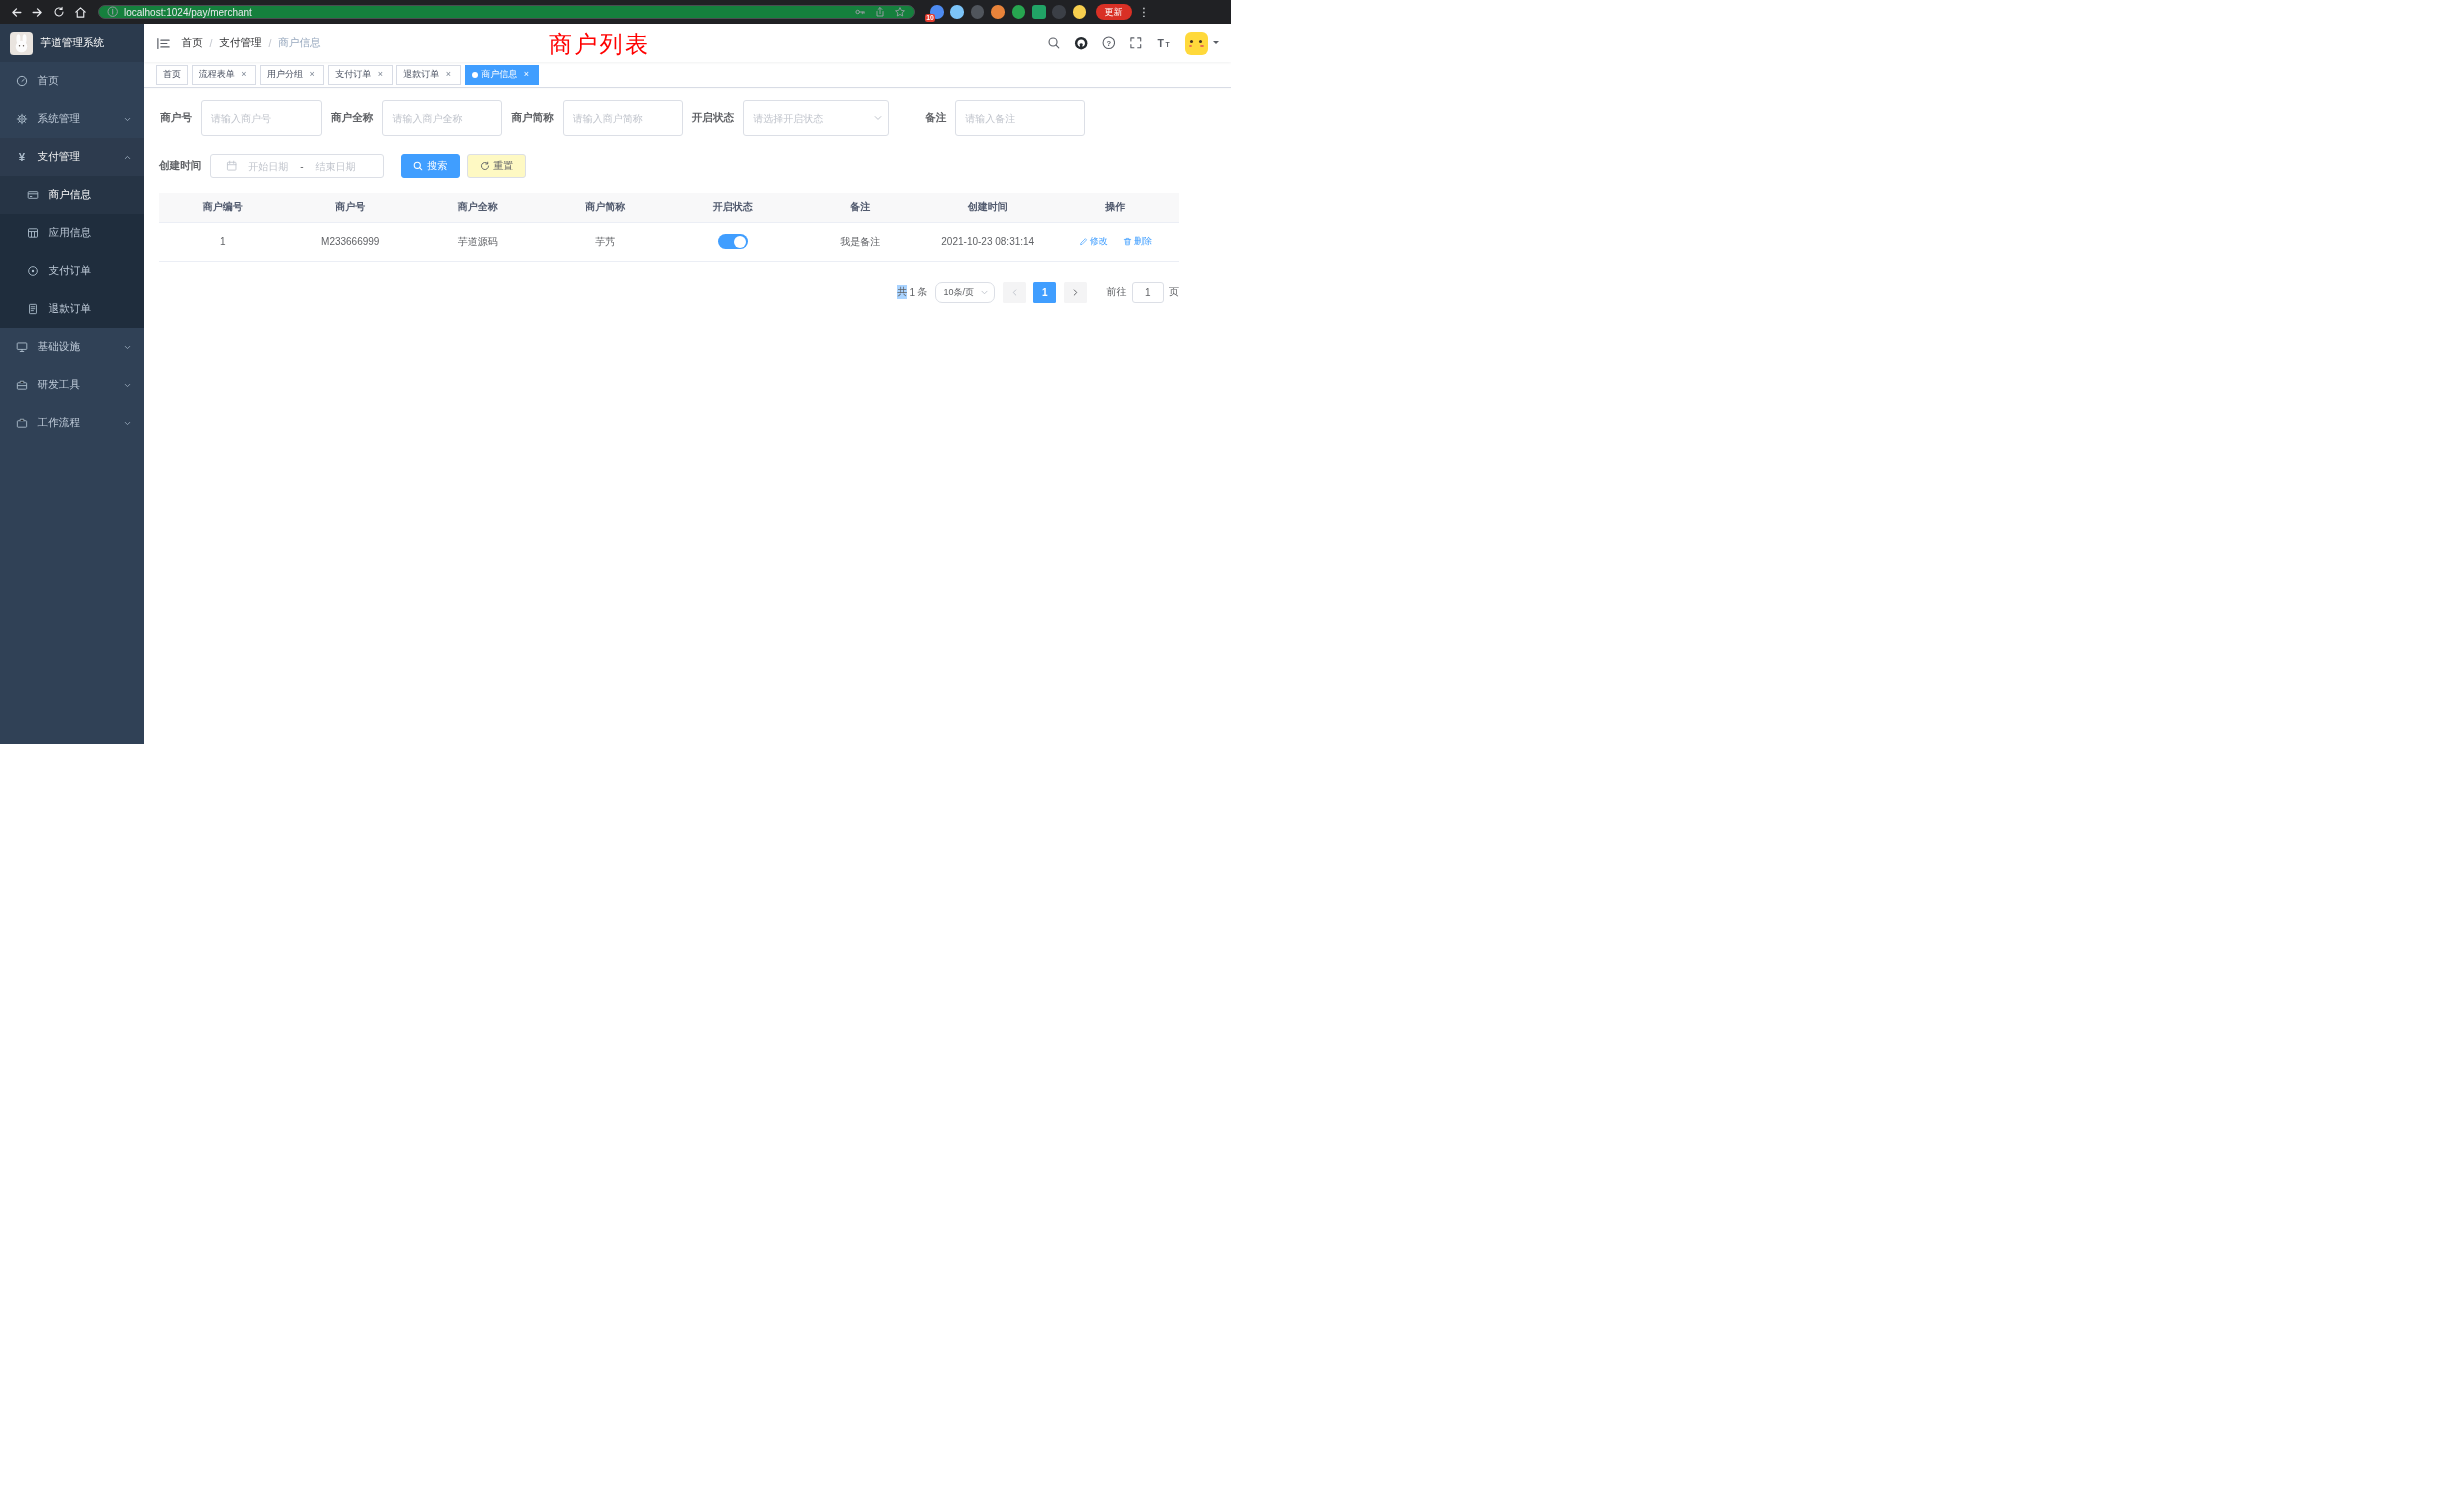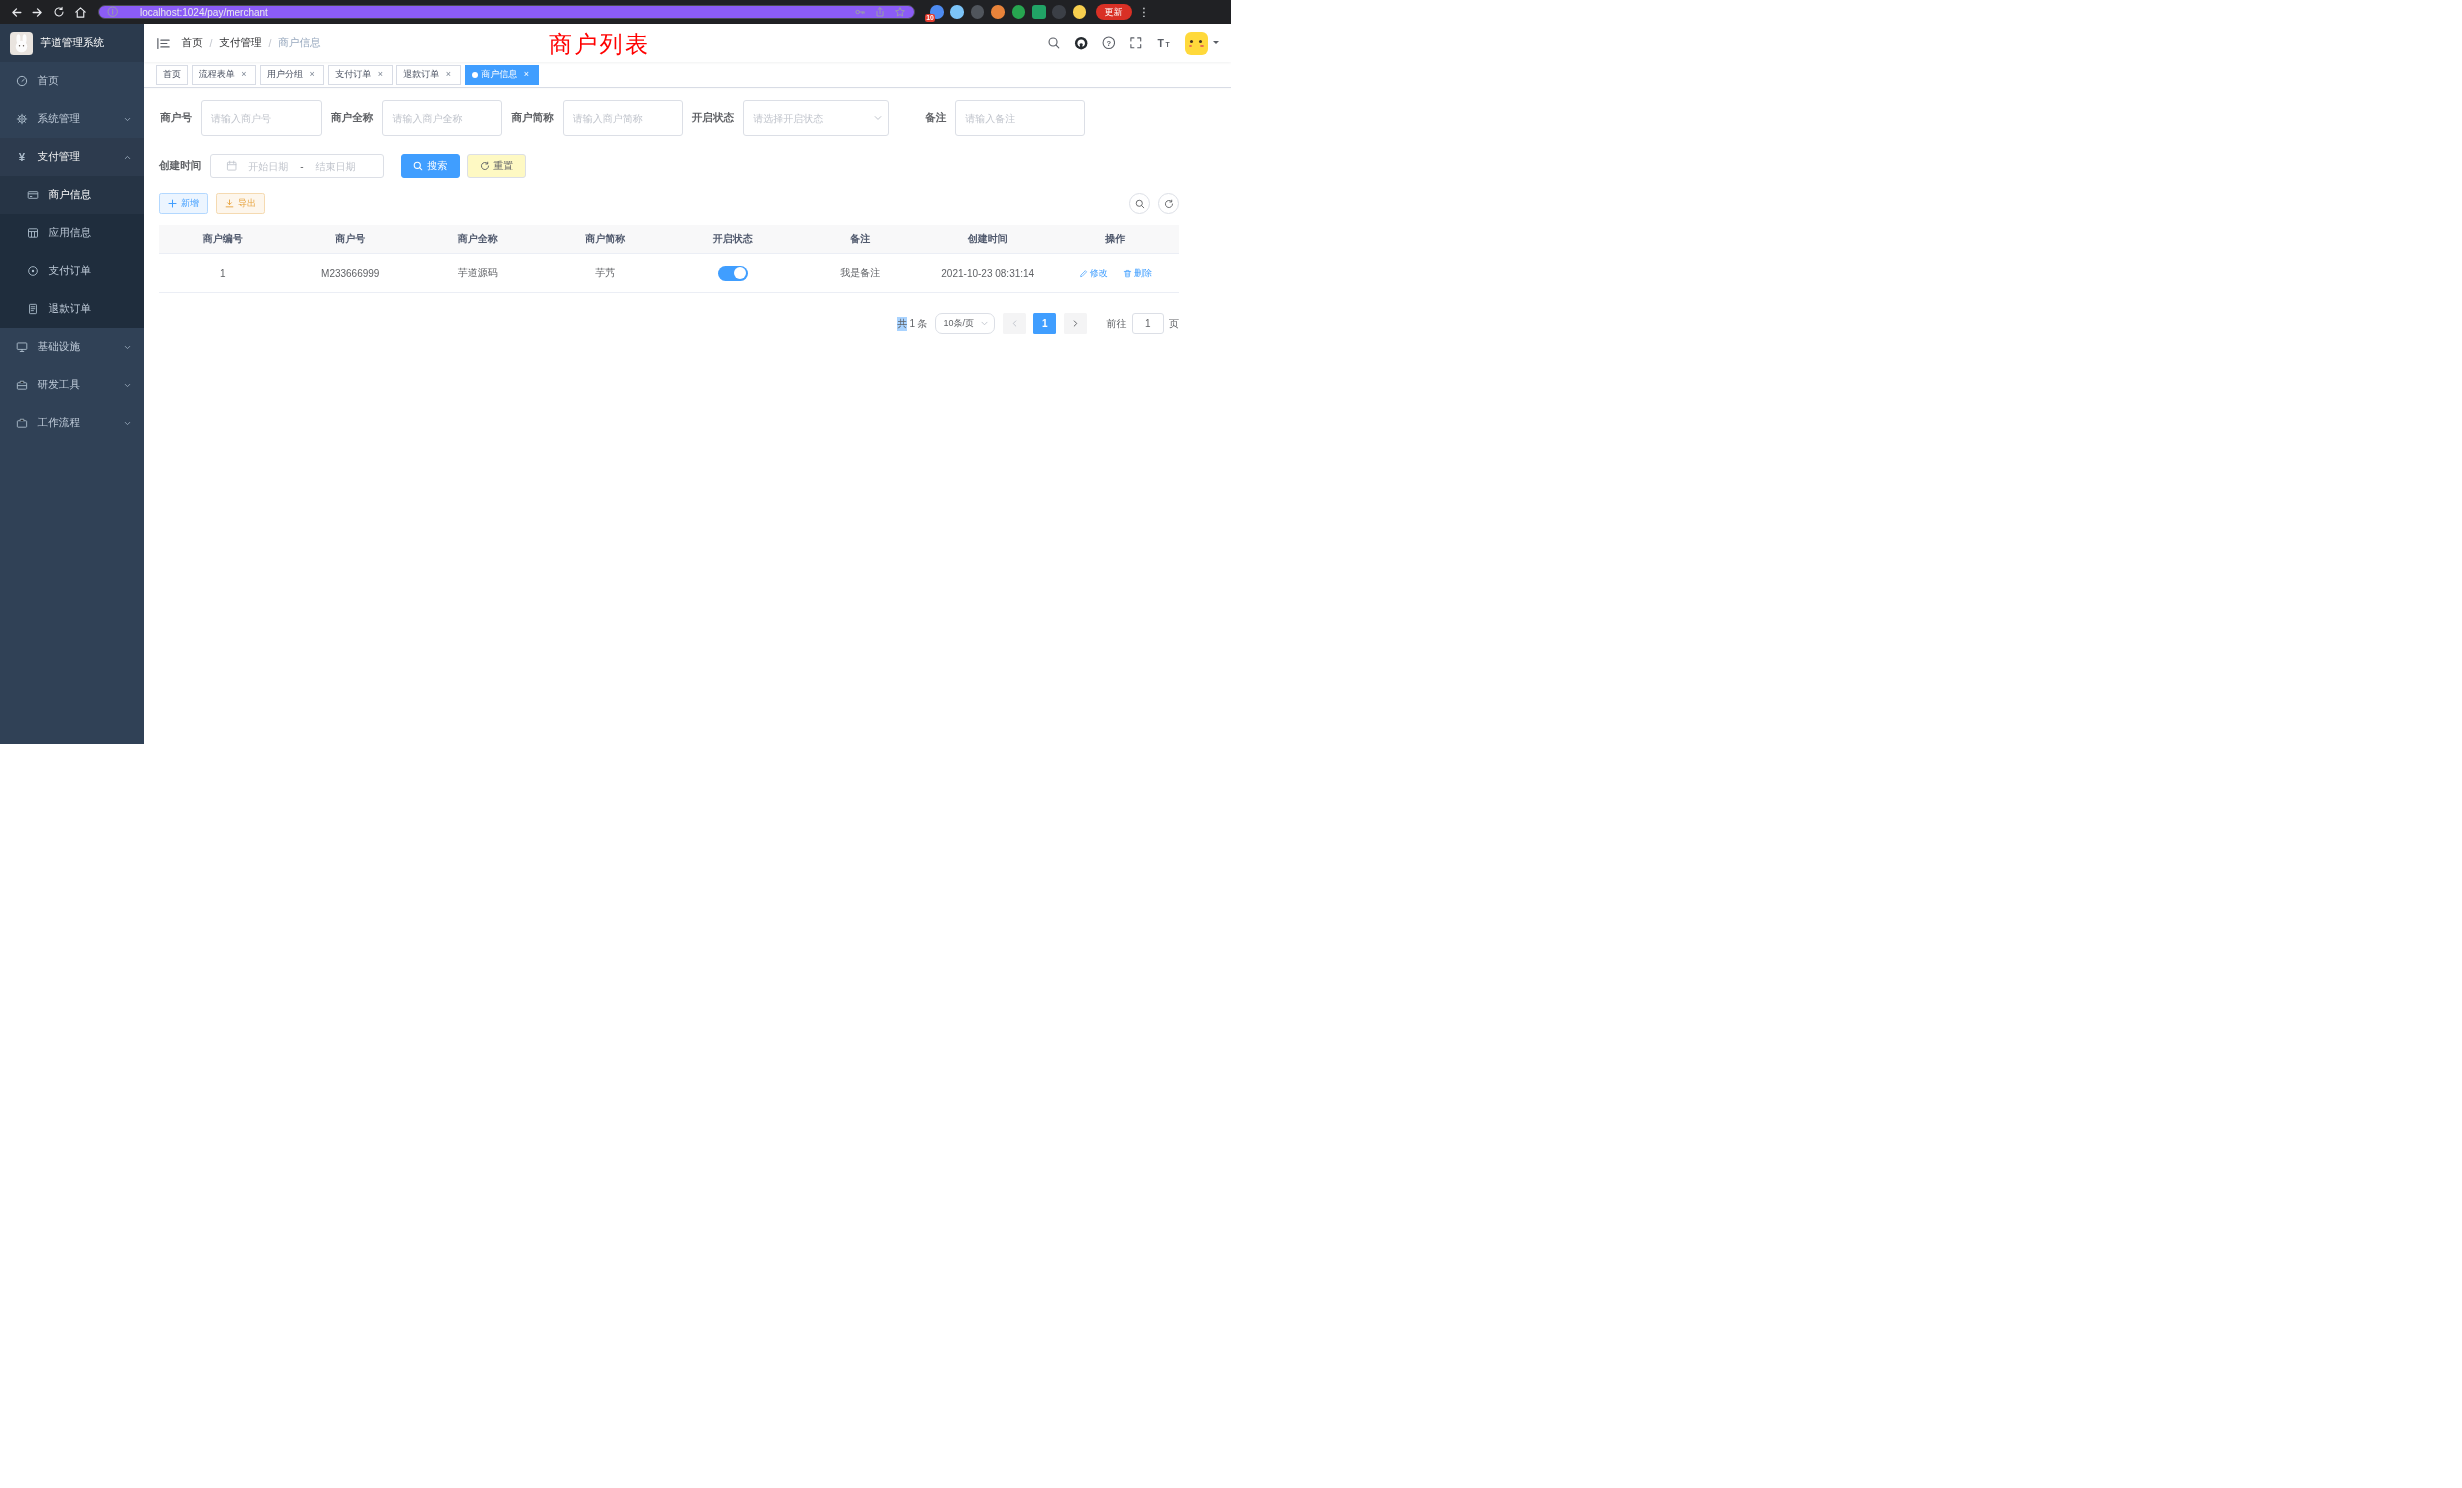--- a/index.html
+++ b/index.html
@@ -4,22 +4,22 @@
 <style>
   *{margin:0;padding:0;box-sizing:border-box}
   html,body{width:1231px;height:744px;overflow:hidden;background:#fff;
     font-family:"Liberation Sans","DejaVu Sans",sans-serif}
   .screen{width:1231px;height:744px;display:flex;flex-direction:column}
 
   
   .chrome{height:24px;background:#202124;display:flex;align-items:center;padding:0 6px;gap:1.5px;flex:none}
   .nbtn{width:20px;height:20px;border-radius:50%;display:flex;align-items:center;justify-content:center;cursor:pointer;flex:none}
   .nbtn svg{display:block}
-  .omnibox{flex:1;max-width:817px;height:14px;background:#8b5cf6;border:0.8px solid #4a4d51;border-radius:10px;
-    display:flex;align-items:center;padding:0 7.6px;gap:22px;margin:0 6px;cursor:text}
+  .omnibox{flex:1;max-width:817px;height:14px;background:#15803d;border:0.8px solid #4a4d51;border-radius:10px;
+    display:flex;align-items:center;padding:0 7.6px;gap:6px;margin:0 6px;cursor:text}
   .url{font-size:10px;color:#e8eaed;flex:1;white-space:nowrap;overflow:hidden}
   .om-icons{display:flex;align-items:center;gap:8.3px}
   .ext{display:flex;align-items:center;gap:6.8px;padding:0 7.6px}
   .ext-dot{width:13.6px;height:13.6px;border-radius:50%;position:relative;cursor:pointer;flex:none}
   .badge{position:absolute;left:-5.3px;bottom:-3px;background:#e33b2e;color:#fff;font-size:6.8px;line-height:8.3px;
     border-radius:2.3px;padding:0 1.5px;font-weight:700}
   .update{height:16.7px;border:none;border-radius:9px;background:#d93025;color:#fff;font-size:9px;padding:0 9px;
     cursor:pointer;flex:none;font-family:inherit}
   .kebab{color:#e8eaed;font-size:11.4px;padding:0 5.3px;cursor:pointer;letter-spacing:0}
 
@@ -473,47 +473,20 @@
             <span>搜索</span>
           </button>
           <button class="btn ml10">
             <svg width="10" height="10" viewBox="0 0 14 14">
                 <path d="M12 7a5 5 0 1 1-1.5-3.6M10.8 1.6v2.6H8.2" stroke="#606266" stroke-width="1.3" fill="none" stroke-linecap="round" stroke-linejoin="round"></path>
               </svg>
             <span>重置</span>
           </button>
         </div>
 
-        <div class="toolbar">
-          <button class="btn sm plain-primary">
-            <svg width="9" height="9" viewBox="0 0 14 14">
-                <path d="M7 1.5v11M1.5 7h11" stroke="#409EFF" stroke-width="1.6" stroke-linecap="round"></path>
-              </svg>
-            <span>新增</span>
-          </button>
-          <button class="btn sm plain-warning">
-            <svg width="9" height="9" viewBox="0 0 14 14">
-                <path d="M7 1.5v7M4 5.8L7 8.8l3-3M1.8 12.2h10.4" stroke="#e6a23c" stroke-width="1.4" fill="none" stroke-linecap="round" stroke-linejoin="round"></path>
-              </svg>
-            <span>导出</span>
-          </button>
-          <div class="toolbar-right">
-            <span class="circle-btn">
-              <svg width="10" height="10" viewBox="0 0 14 14">
-                  <circle cx="6" cy="6" r="4.3" stroke="#606266" stroke-width="1.3" fill="none"></circle>
-                  <path d="M9.3 9.3l3 3" stroke="#606266" stroke-width="1.3" stroke-linecap="round"></path>
-                </svg>
-            </span>
-            <span class="circle-btn">
-              <svg width="10" height="10" viewBox="0 0 14 14">
-                  <path d="M12 7a5 5 0 1 1-1.5-3.6M10.8 1.6v2.6H8.2" stroke="#606266" stroke-width="1.3" fill="none" stroke-linecap="round" stroke-linejoin="round"></path>
-                </svg>
-            </span>
-          </div>
-        </div>
 
         <table>
           <thead>
             <tr>
               <th>商户编号</th>
               <th>商户号</th>
               <th>商户全称</th>
               <th>商户简称</th>
               <th>开启状态</th>
               <th>备注</th>

